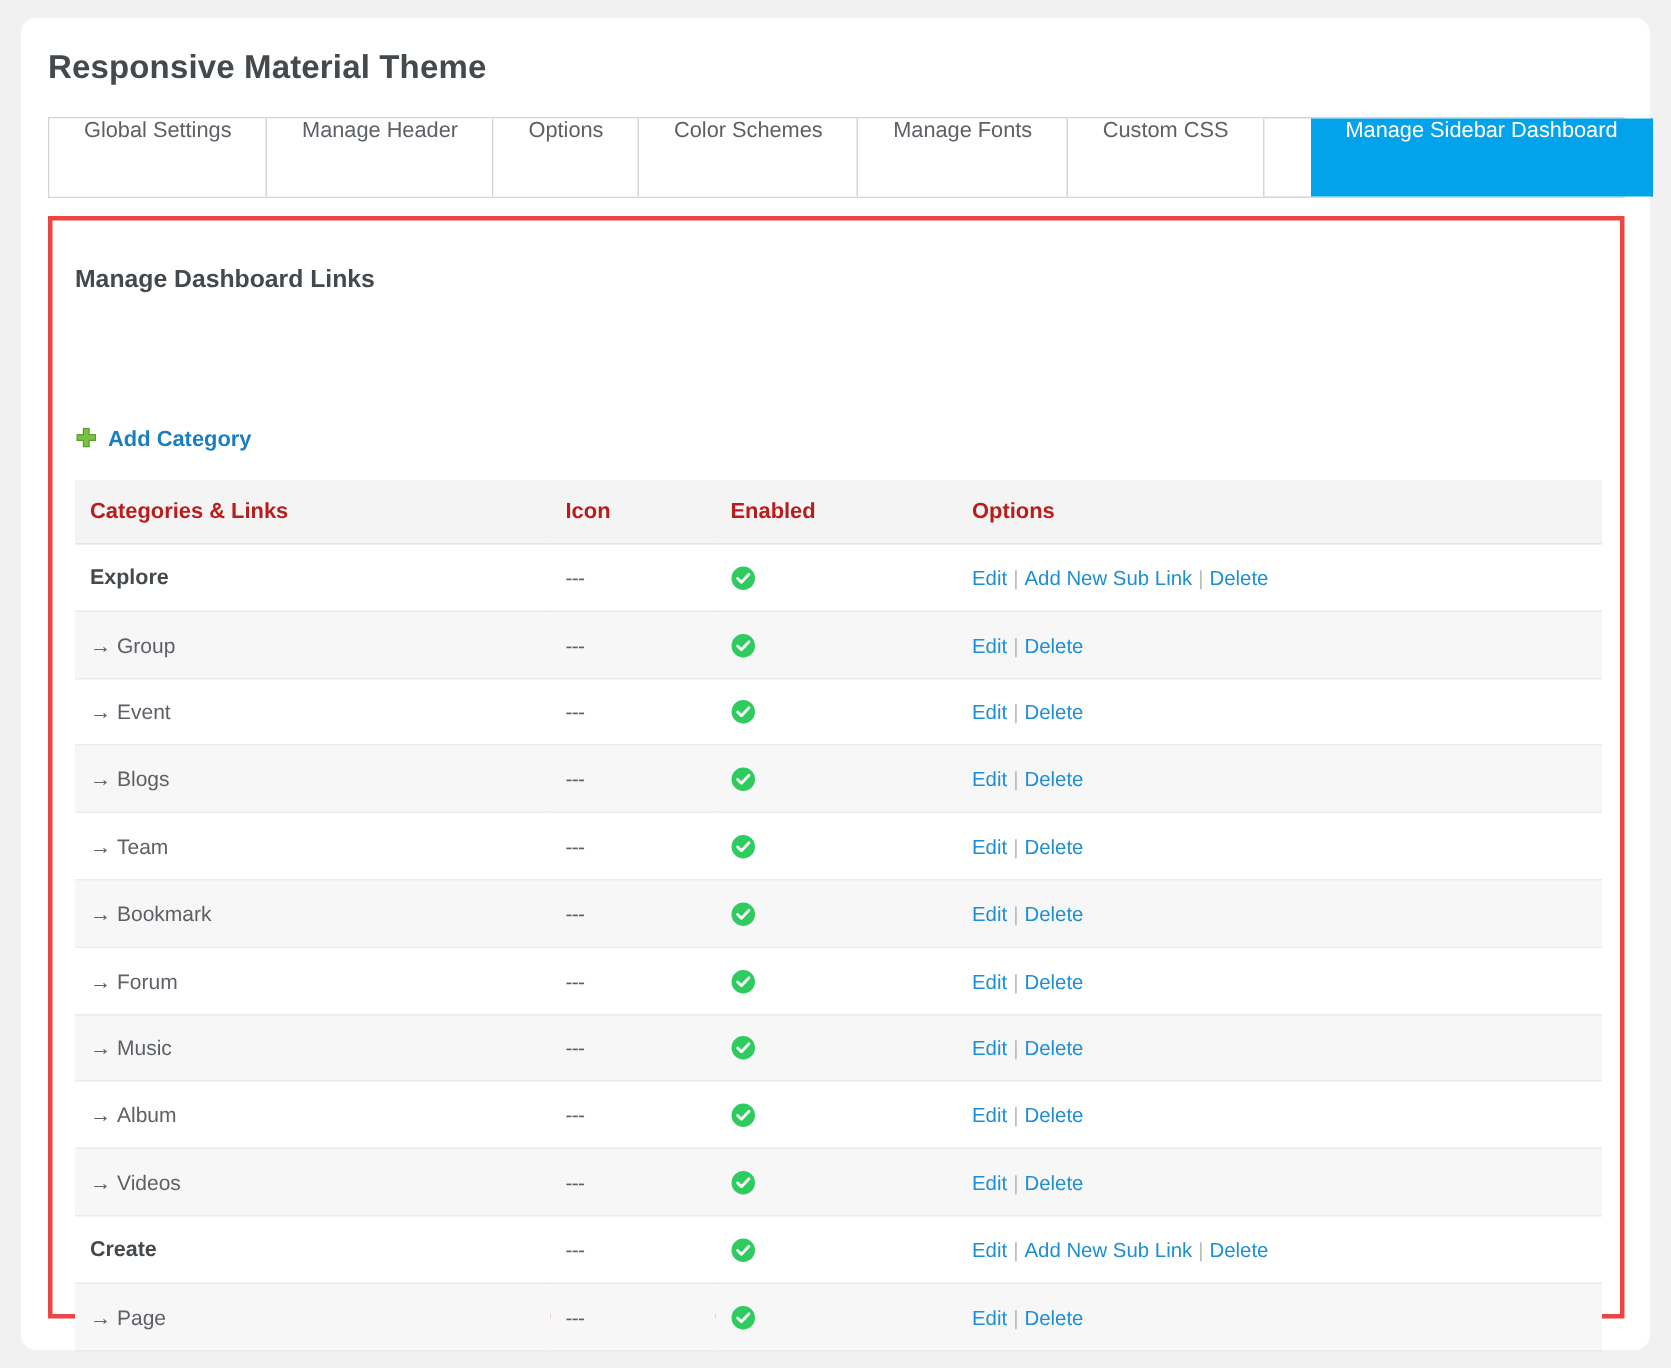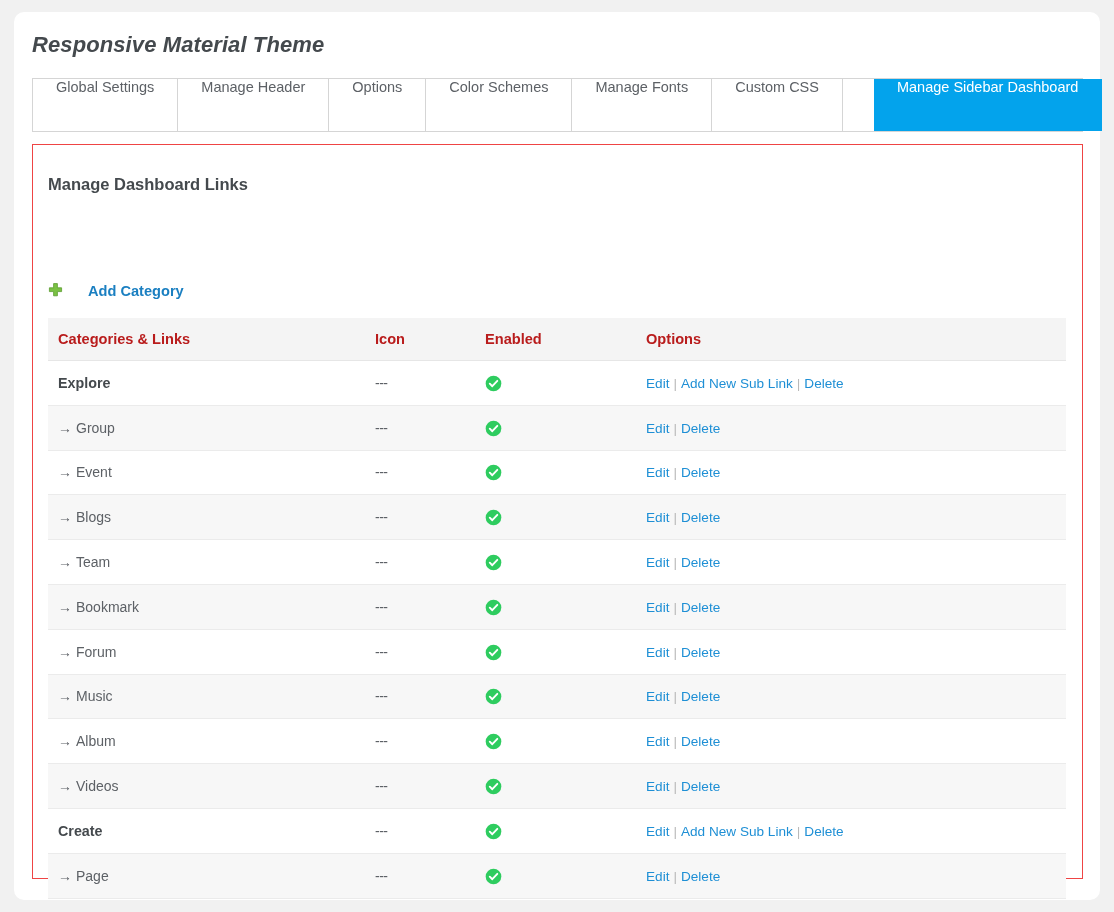--- a/index.html
+++ b/index.html
@@ -29,21 +29,20 @@
 
   
   .page-title {
     position: absolute;
     left: 18px;
     top: 20px;
     font-size: 22px;
     font-weight: bold;
     color: #44494d;
     letter-spacing: 0.1px;
-    font-style: italic;
   }
 
   
   .tab-strip {
     position: absolute;
     left: 18px;
     top: 66px;
     width: 1051px;
     height: 54px;
     border: 1px solid #d5d5d5;
@@ -73,21 +72,21 @@
     background: #ffffff;
   }
 
   
   .panel {
     position: absolute;
     left: 18px;
     top: 132px;
     width: 1051px;
     height: 735px;
-    border: 1px solid #ef4444;
+    border: 3px solid #ef4444;
     background: #ffffff;
   }
   .panel-title {
     position: absolute;
     left: 15px;
     top: 30px;
     font-size: 16.5px;
     font-weight: bold;
     color: #44494d;
   }
@@ -101,21 +100,21 @@
     line-height: 29px;
   }
 
   
   .add-category {
     position: absolute;
     left: 15px;
     top: 138px;
     display: flex;
     align-items: flex-start;
-    gap: 25px;
+    gap: 7px;
     cursor: pointer;
     text-decoration: none;
   }
   .plus-icon {
     position: relative;
     width: 15px;
     height: 15px;
     flex: 0 0 15px;
     display: block;
   }

